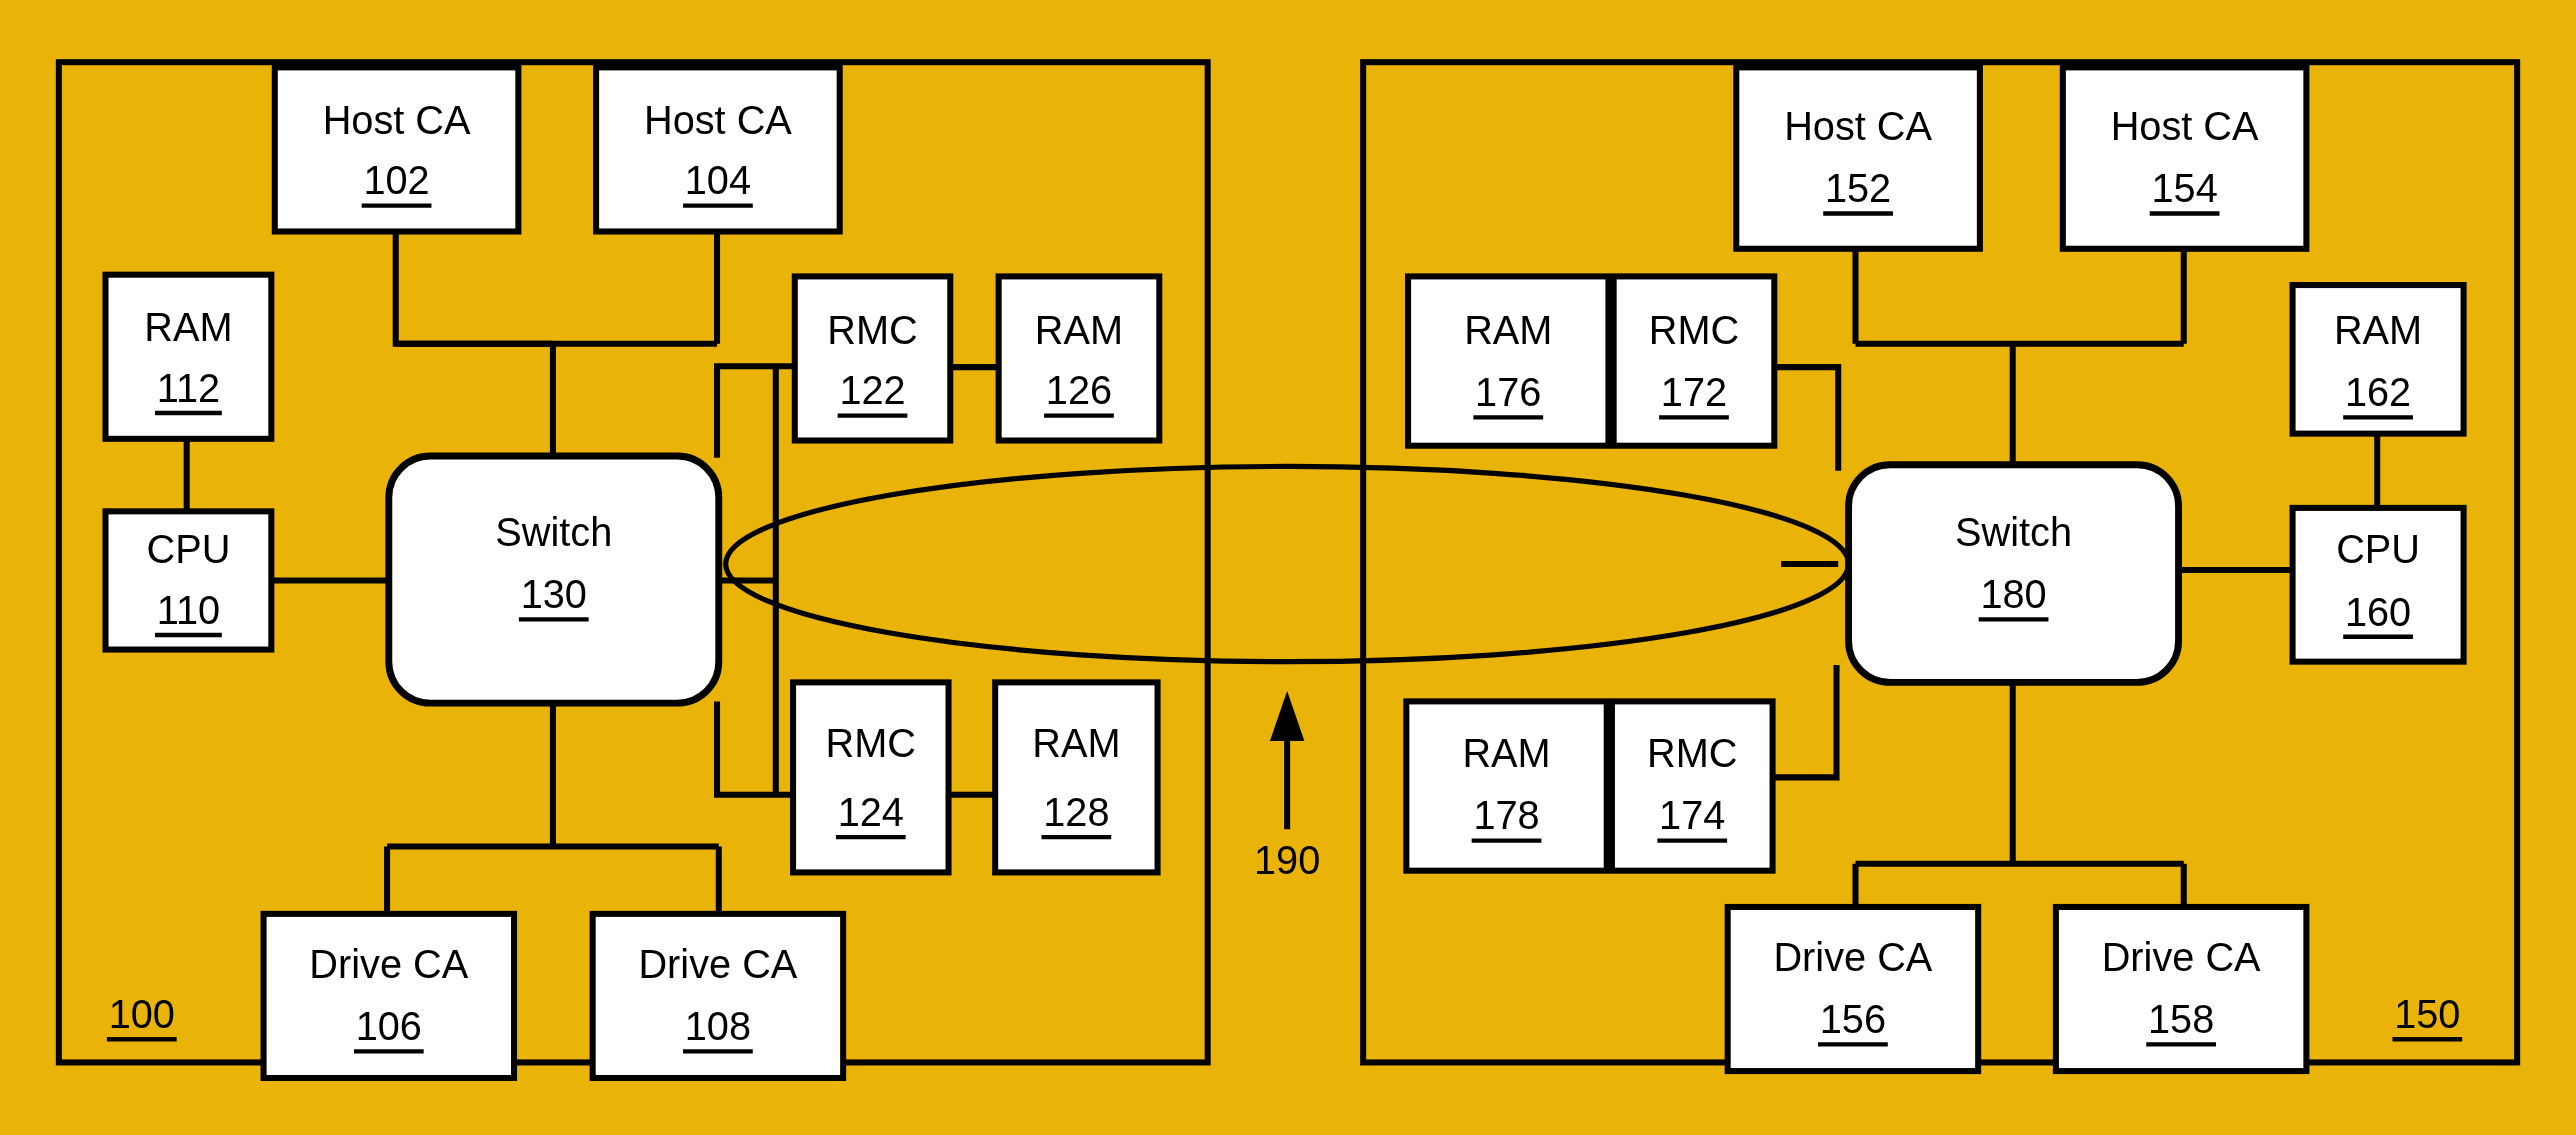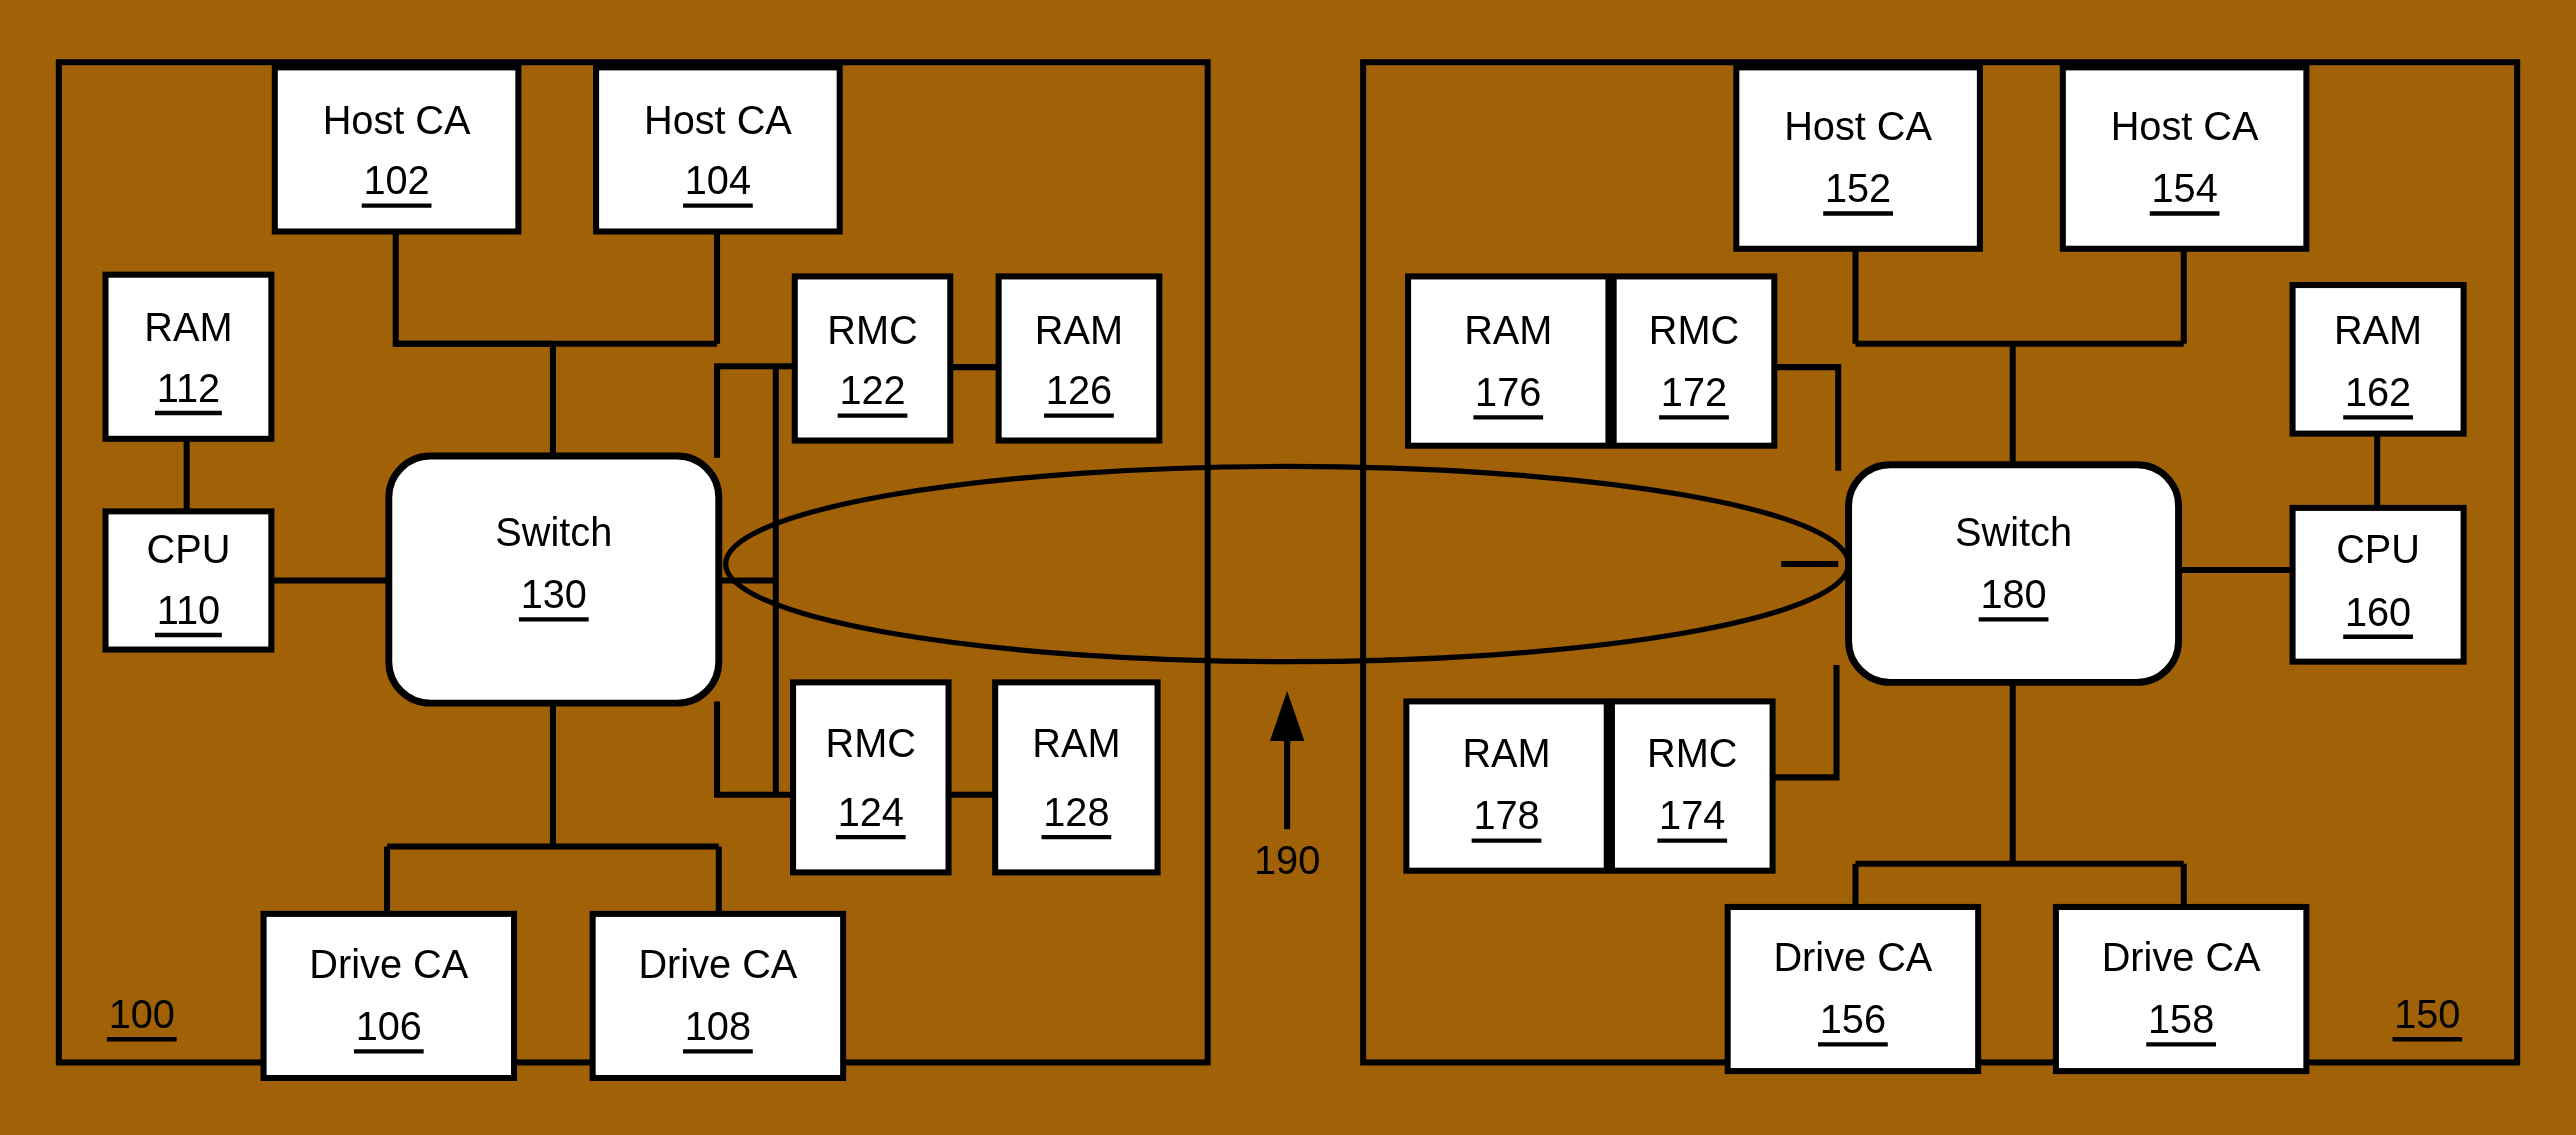--- a/index.html
+++ b/index.html
@@ -10,21 +10,21 @@
   body {
     font-family: "Liberation Sans", sans-serif;
     width: 2576px;
     height: 1135px;
     overflow: hidden;
   }
   #figure-root {
     position: relative;
     width: 2576px;
     height: 1135px;
-    background: #a16207;
+    background: #eab308;
   }
   svg#diagram {
     display: block;
     width: 2576px;
     height: 1135px;
   }
   .box-rect {
     fill: #ffffff;
     stroke: #000000;
     stroke-width: 7;

